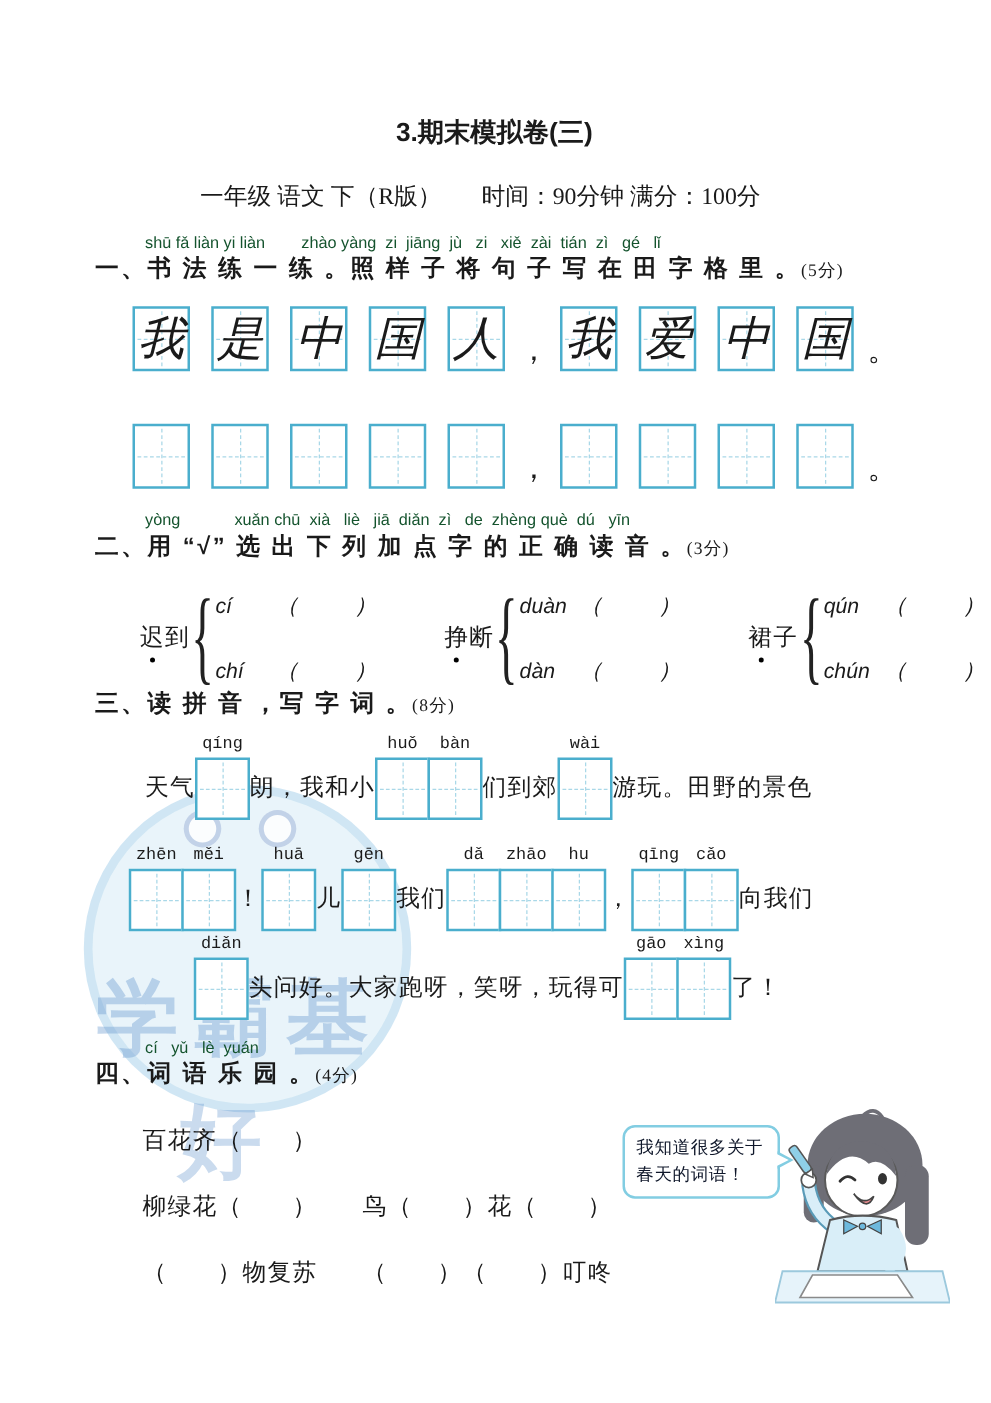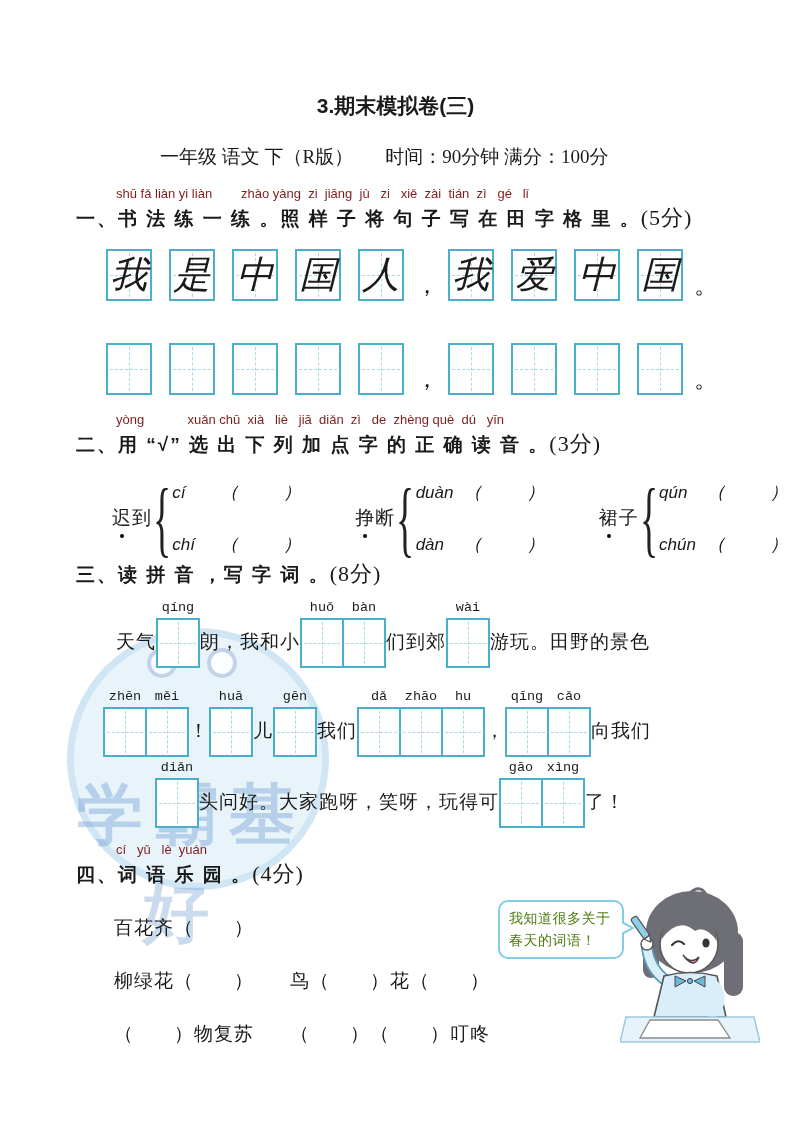--- a/index.html
+++ b/index.html
@@ -29,25 +29,25 @@
   .wm-row1{position:absolute;left:22px;top:170px;font-family:"Liberation Sans",sans-serif;
     font-weight:bold;font-size:66px;letter-spacing:10px;color:rgba(100,150,205,0.38);}
   .wm-row2{position:absolute;left:88px;top:268px;font-family:"Liberation Sans",sans-serif;
     font-weight:bold;font-size:66px;color:rgba(100,150,205,0.34);}
 
   
   .title{text-align:center;font-family:"Liberation Sans",sans-serif;font-weight:bold;font-size:21px;}
   .meta{display:flex;margin-top:24px;padding-left:84px;gap:32px;font-size:19px;}
 
   
-  .pinyin-line{font-family:"Liberation Sans",sans-serif;font-size:13px;color:#7f1d1d;
+  .pinyin-line{font-family:"Liberation Sans",sans-serif;font-size:13px;color:#14532d;
     white-space:pre;margin-left:40px;line-height:1;}
   .heading{margin-top:3px;line-height:1.35;}
   .hbold{font-family:"Liberation Sans",sans-serif;font-weight:bold;font-size:19px;letter-spacing:2px;}
-  .score{font-size:22px;letter-spacing:1px;}
+  .score{font-size:14px;letter-spacing:1px;}
 
   
   .tzg{position:relative;width:46px;height:52px;border:2px solid var(--bb);background:#fff;flex:none;}
   .tzg::before{content:"";position:absolute;left:2px;right:2px;top:50%;border-top:1px dashed var(--guide);}
   .tzg::after{content:"";position:absolute;top:2px;bottom:2px;left:50%;border-left:1px dashed var(--guide);}
   .char{position:absolute;inset:0;display:flex;align-items:center;justify-content:center;
     font-size:37px;font-family:"Liberation Serif",serif;z-index:1;}
   .tzg-row{display:flex;align-items:flex-start;gap:17px;margin-left:30px;}
   .tzg-row .punct{align-self:flex-end;font-size:24px;line-height:1;margin:0 -6px 4px -6px;width:22px;text-align:center;flex:none;}
   .row-model{margin-top:16px;}
@@ -77,21 +77,21 @@
   .pcell .tzg{width:44px;height:50px;}
 
   
   .s4row{display:grid;grid-template-columns:176px auto;margin-left:38px;font-size:19px;letter-spacing:1px;}
   .s4row .cellL,.s4row .cellR{white-space:pre;}
 
   
   .mascot{position:absolute;left:490px;top:884px;width:272px;height:168px;z-index:2;}
   .bubble{position:absolute;left:8px;top:16px;width:126px;padding:6px 9px;
     border:2px solid #82cde2;border-radius:10px;background:#fff;
-    font-size:14px;line-height:1.55;color:#4d7c0f;letter-spacing:.5px;}
+    font-size:14px;line-height:1.55;color:#0f172a;letter-spacing:.5px;}
   .bubble::after{content:"";position:absolute;right:-13px;top:19px;
     border-top:7px solid transparent;border-bottom:7px solid transparent;border-left:13px solid #82cde2;}
   .bubble::before{content:"";position:absolute;right:-9px;top:21px;z-index:1;
     border-top:5px solid transparent;border-bottom:5px solid transparent;border-left:10px solid #fff;}
   .girl-svg{position:absolute;right:2px;top:0;}
 </style>
 </head>
 <body>
 
 <div class="page">

